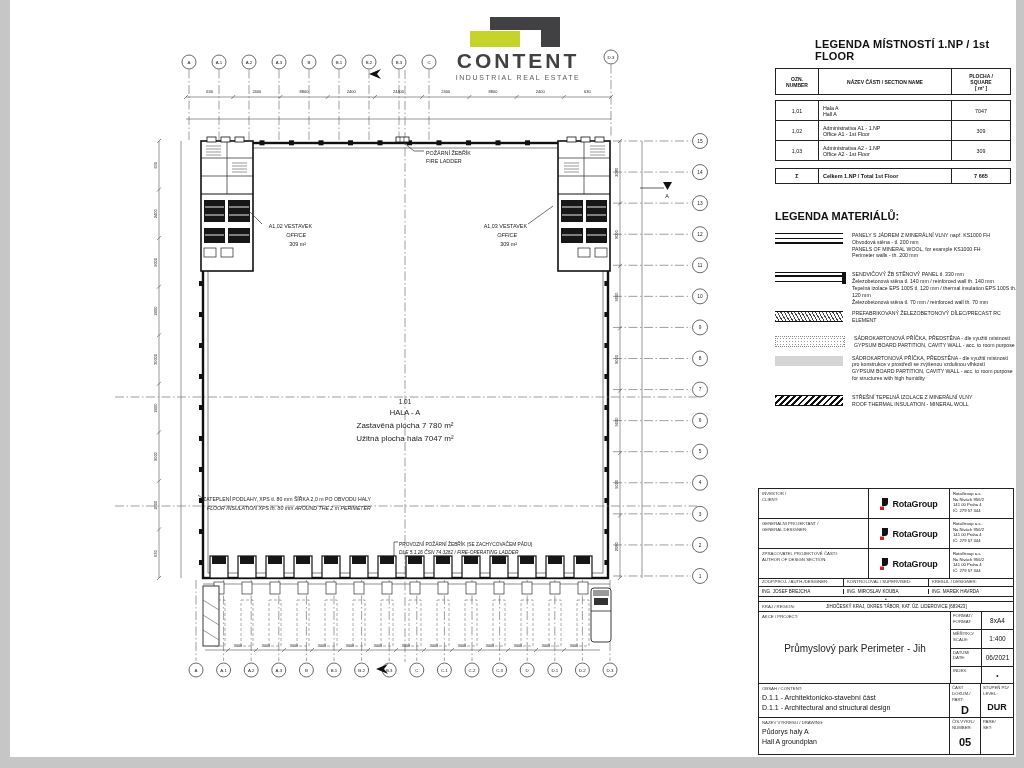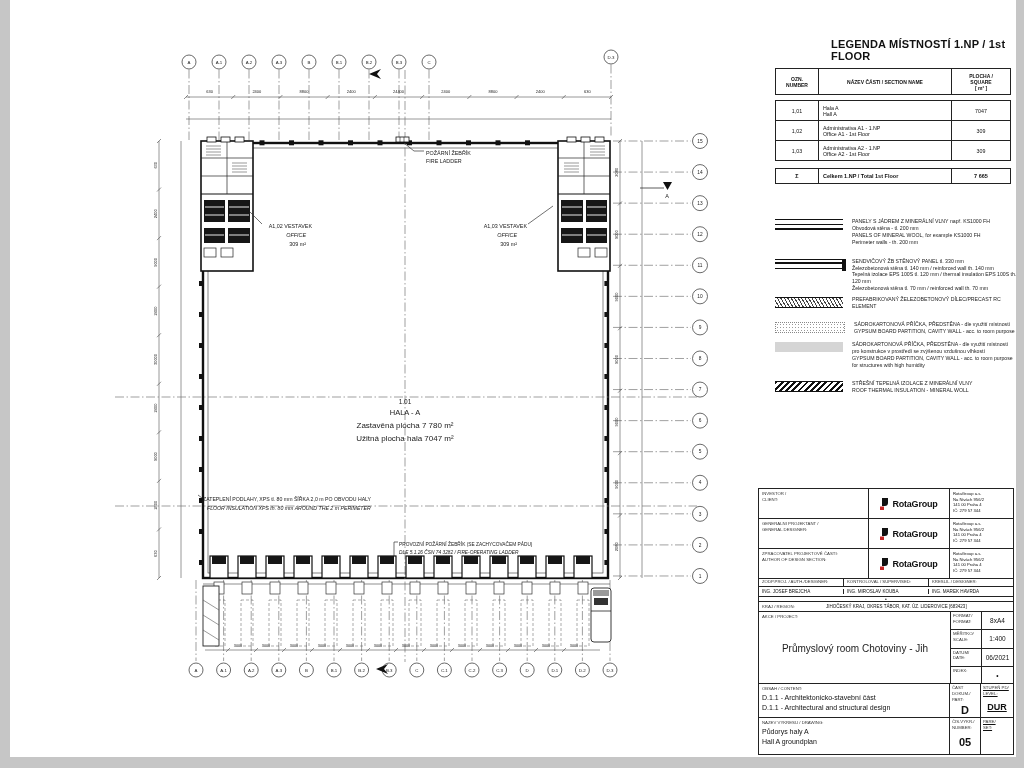--- a/index.html
+++ b/index.html
@@ -13,21 +13,21 @@
   #logo .lime{position:absolute;left:27px;top:19px;width:50px;height:16px;background:#c6d32a;}
   #logo .brand{font-size:21px;font-weight:bold;color:#414042;letter-spacing:3px;line-height:1.05;}
   #logo .tag{font-size:7px;color:#58595b;letter-spacing:1.6px;margin-top:2px;}
   
   #plan{position:absolute;left:100px;top:40px;}
   #plan text{font-family:"Liberation Sans",sans-serif;fill:#1a1a1a;}
   .dd{stroke:#777;stroke-width:.7;stroke-dasharray:9 2.5 1.5 2.5;fill:none;}
   .dim{stroke:#444;stroke-width:.55;fill:none;}
   
   #room-legend{position:absolute;left:775px;top:38px;width:236px;color:#111;}
-  #room-legend h1{font-size:11px;margin:0 0 6px 16px;letter-spacing:.2px;padding-left:40px;}
+  #room-legend h1{font-size:11px;margin:0 0 6px 0;letter-spacing:.2px;padding-left:40px;}
   .lt-head,.lt-row,.lt-sum{display:flex;align-items:stretch;}
   .lt-head{border:1px solid #222;height:25px;font-size:5px;font-weight:bold;text-align:center;}
   .lt-box{border:1px solid #222;margin-top:5px;}
   .lt-row{height:19px;font-size:5.3px;}
   .lt-row + .lt-row{border-top:.8px solid #222;}
   .lt-sum{border:1px solid #222;margin-top:7px;height:14px;font-size:5.5px;font-weight:bold;}
   .c1{flex:0 0 42px;display:flex;align-items:center;justify-content:center;border-right:.8px solid #222;}
   .c2{flex:1 1 auto;display:flex;flex-direction:column;justify-content:center;padding-left:4px;border-right:.8px solid #222;}
   .c3{flex:0 0 58px;display:flex;align-items:center;justify-content:center;}
   .lt-head .c2{align-items:center;justify-content:center;padding-left:0;}
@@ -67,31 +67,40 @@
   .tb-proj .pn{position:absolute;left:0;top:0;width:192px;height:72px;display:flex;align-items:center;justify-content:center;font-size:10px;color:#222;}
   .tb-meta{position:absolute;right:0;top:0;width:62px;height:72px;border-left:.8px solid #222;display:flex;flex-direction:column;}
   .tb-meta .mr{flex:1 1 0;display:flex;border-bottom:.8px solid #222;}
   .tb-meta .mr:last-child{border-bottom:none;}
   .tb-meta .ml{flex:0 0 28px;border-right:.8px solid #222;padding:1px 0 0 2px;}
   .tb-meta .mv{flex:1 1 auto;display:flex;align-items:center;justify-content:center;font-size:6.5px;}
   .tb-cnt{height:34px;}
   .big-cell{flex:1 1 auto;border-right:.8px solid #222;padding:2px 0 0 3px;}
   .big-cell .bl{font-size:7px;line-height:1.35;margin-top:1px;color:#111;}
   .sm-cell{flex:0 0 30px;border-right:.8px solid #222;display:flex;flex-direction:column;}
-  .sm-cell:last-child{border-right:none;flex:0 0 32px;text-decoration:underline;}
+  .sm-cell:last-child{border-right:none;flex:0 0 32px;}
   .sm-cell .sv{flex:1;display:flex;align-items:center;justify-content:center;font-size:11px;font-weight:bold;}
   .sm-cell .sv.mid{font-size:9px;}
   .tb-drw{height:36px;border-bottom:none;}
 </style>
 </head>
 <body>
 
 <div id="stage">
  <div id="paper"></div>
 
+ <div id="logo">
+   <div class="mark">
+     <div class="bar"></div>
+     <div class="leg"></div>
+     <div class="lime"></div>
+   </div>
+   <div class="brand">CONTENT</div>
+   <div class="tag">INDUSTRIAL REAL ESTATE</div>
+ </div>
 
  <svg id="plan" width="620" height="660" viewBox="100 40 620 660">
 
    <g id="g-grid">
         <line x1="189" y1="69.5" x2="189" y2="140" class="dd"></line>
         <circle cx="189" cy="62" r="7" fill="#fff" stroke="#444" stroke-width="0.8"></circle>
         <text x="189" y="63.7" text-anchor="middle" font-size="4.4" fill="#222">A</text>
         <line x1="219" y1="69.5" x2="219" y2="140" class="dd"></line>
         <circle cx="219" cy="62" r="7" fill="#fff" stroke="#444" stroke-width="0.8"></circle>
         <text x="219" y="63.7" text-anchor="middle" font-size="4.4" fill="#222">A.1</text>
@@ -533,20 +542,21 @@
         </div>
       </div>
    <div class="lt-sum">
      <div class="c1">Σ</div>
      <div class="c2">Celkem 1.NP / Total 1st Floor</div>
      <div class="c3">7 665</div>
    </div>
  </div>
 
  <div id="materials">
+   <h1>LEGENDA MATERIÁLŮ:</h1>
    <div id="materials-list">
         <div class="mi" style="margin-bottom: 12px;">
           <div class="sw sw-lines3"></div>
           <div class="mt">
             <div>PANELY S JÁDREM Z MINERÁLNÍ VLNY např. KS1000 FH</div>
             <div>Obvodová stěna - tl. 200 mm</div>
             <div>PANELS OF MINERAL WOOL, for example KS1000 FH</div>
             <div>Perimeter walls - th. 200 mm</div>
           </div>
         </div>
@@ -663,21 +673,21 @@
       </div>
    <div class="tbr tb-dot">
         <span>•</span>
       </div>
    <div class="tbr tb-reg">
      <div class="rl tb-lbl">KRAJ / REGION:</div>
      <div class="rv">JIHOČESKÝ KRAJ, OKRES TÁBOR, KAT. ÚZ. LIDEROVICE [683423]</div>
    </div>
    <div class="tbr tb-proj">
      <div class="pl tb-lbl">AKCE / PROJECT:</div>
-     <div class="pn">Průmyslový room Chotoviny - Jih</div>
+     <div class="pn">Průmyslový park Perimeter - Jih</div>
      <div class="tb-meta" id="tb-meta">
           <div class="mr">
             <div class="ml tb-lbl"><span>FORMÁT/</span><br><span>FORMAT:</span></div>
             <div class="mv">8xA4</div>
           </div>
           <div class="mr">
             <div class="ml tb-lbl"><span>MĚŘÍTKO/</span><br><span>SCALE:</span></div>
             <div class="mv">1:400</div>
           </div>
           <div class="mr">

